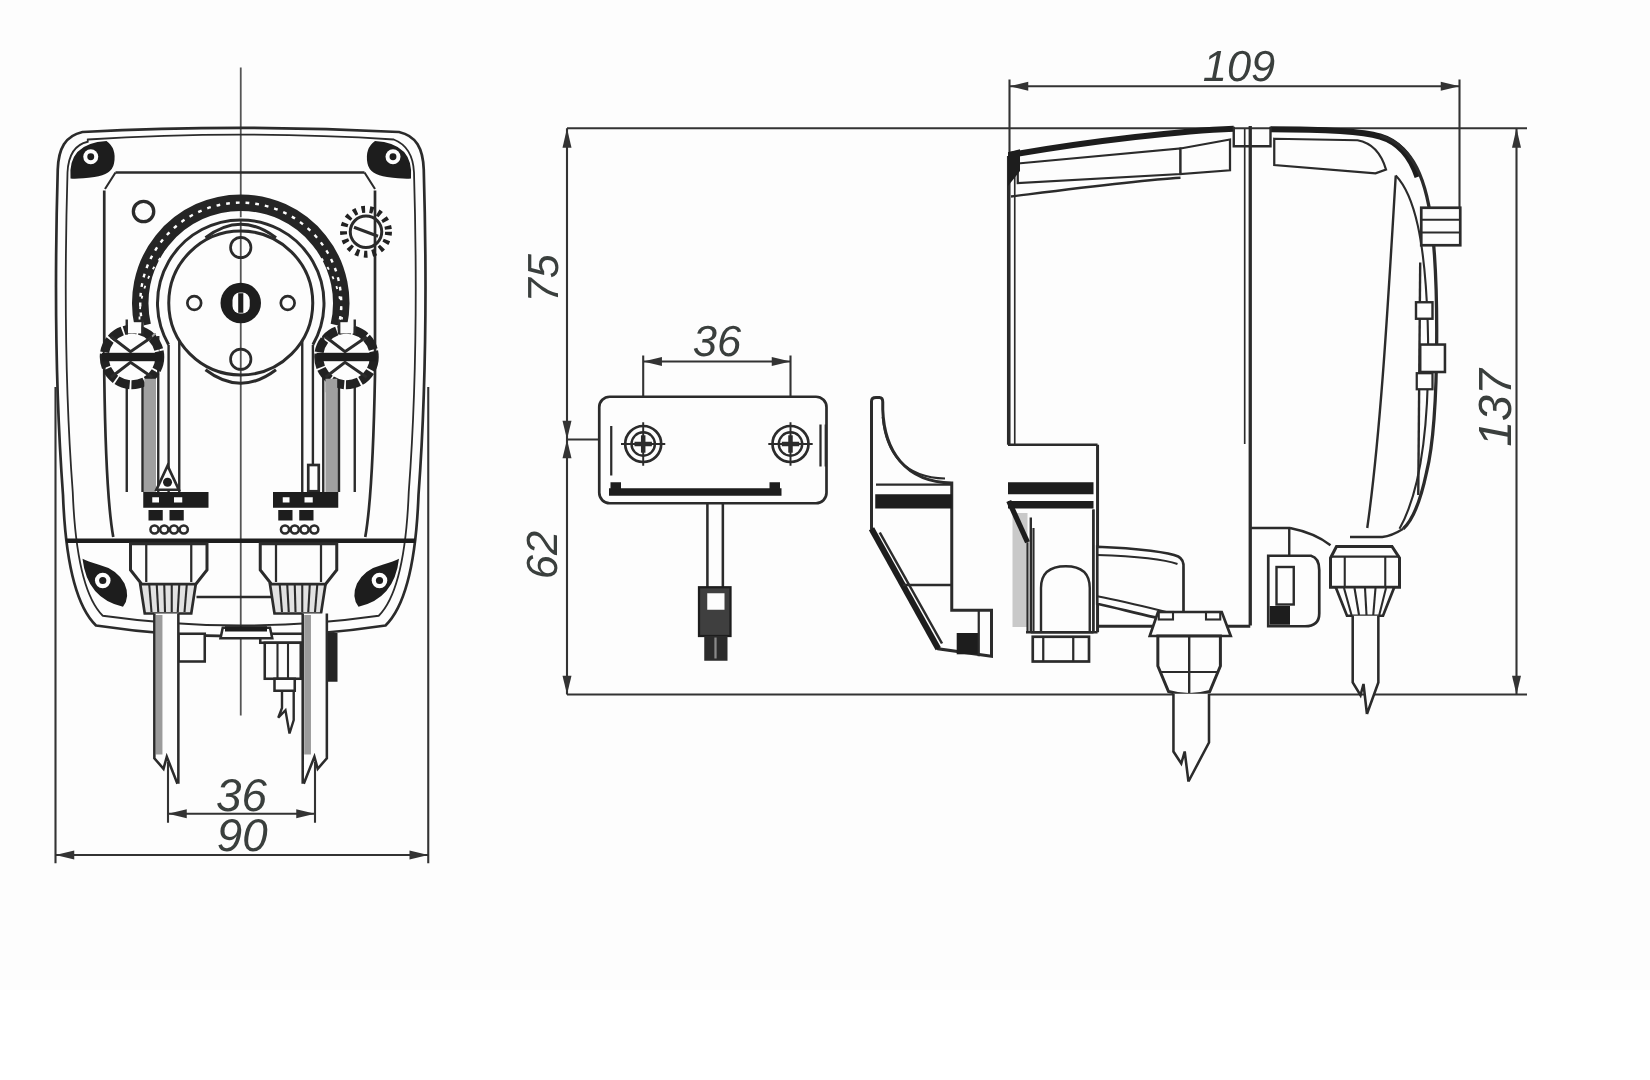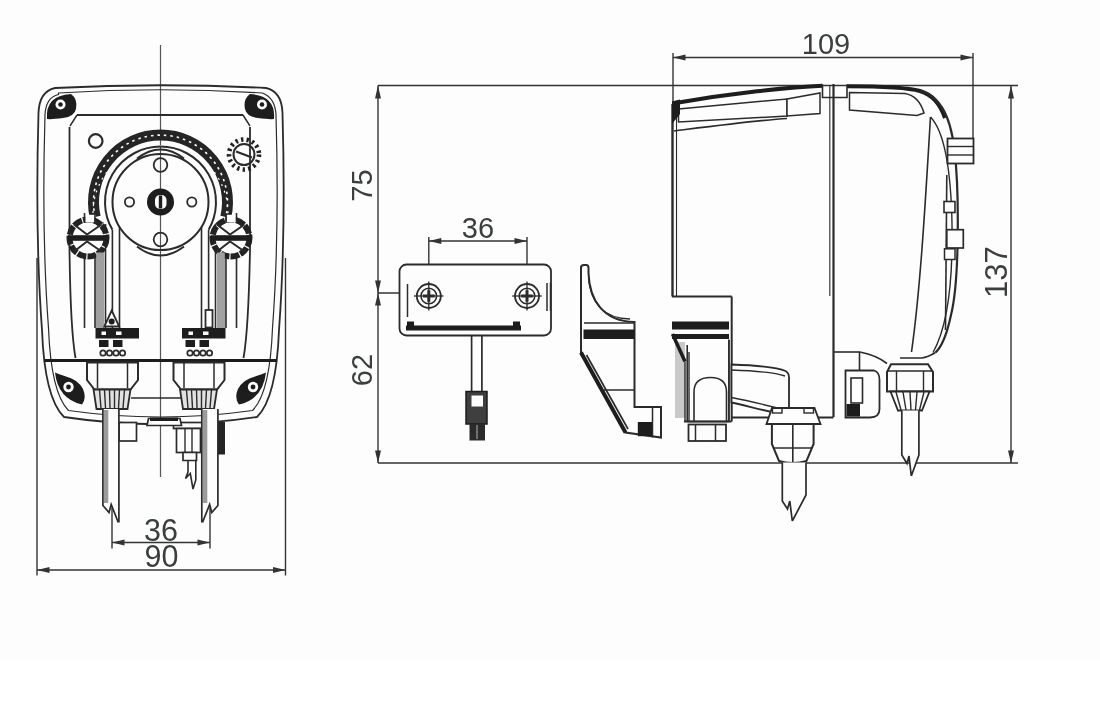--- a/index.html
+++ b/index.html
@@ -1,16 +1,16 @@
 <!DOCTYPE html>
 <html><head>
 <meta charset="utf-8">
 <style>
 html,body{margin:0;padding:0;background:#ffffff;}
-#wrap{width:1100px;height:660px;position:relative;background:#fdfdfd;overflow:hidden;}
+#wrap{width:1100px;height:660px;position:relative;background:#fdfdfd;overflow:hidden;font-style:italic;}
 svg{position:absolute;left:0;top:0;}
 text{font-family:"Liberation Sans",sans-serif;fill:#3a3f3d;}
 </style>
 </head>
 <body>
 <div id="wrap">
 <svg width="1100" height="720" viewBox="0 0 1100 720">
 <rect x="0" y="0" width="1100" height="720" fill="#fdfdfd"></rect>
 
 <g stroke="#333" stroke-width="1.4" fill="none">

